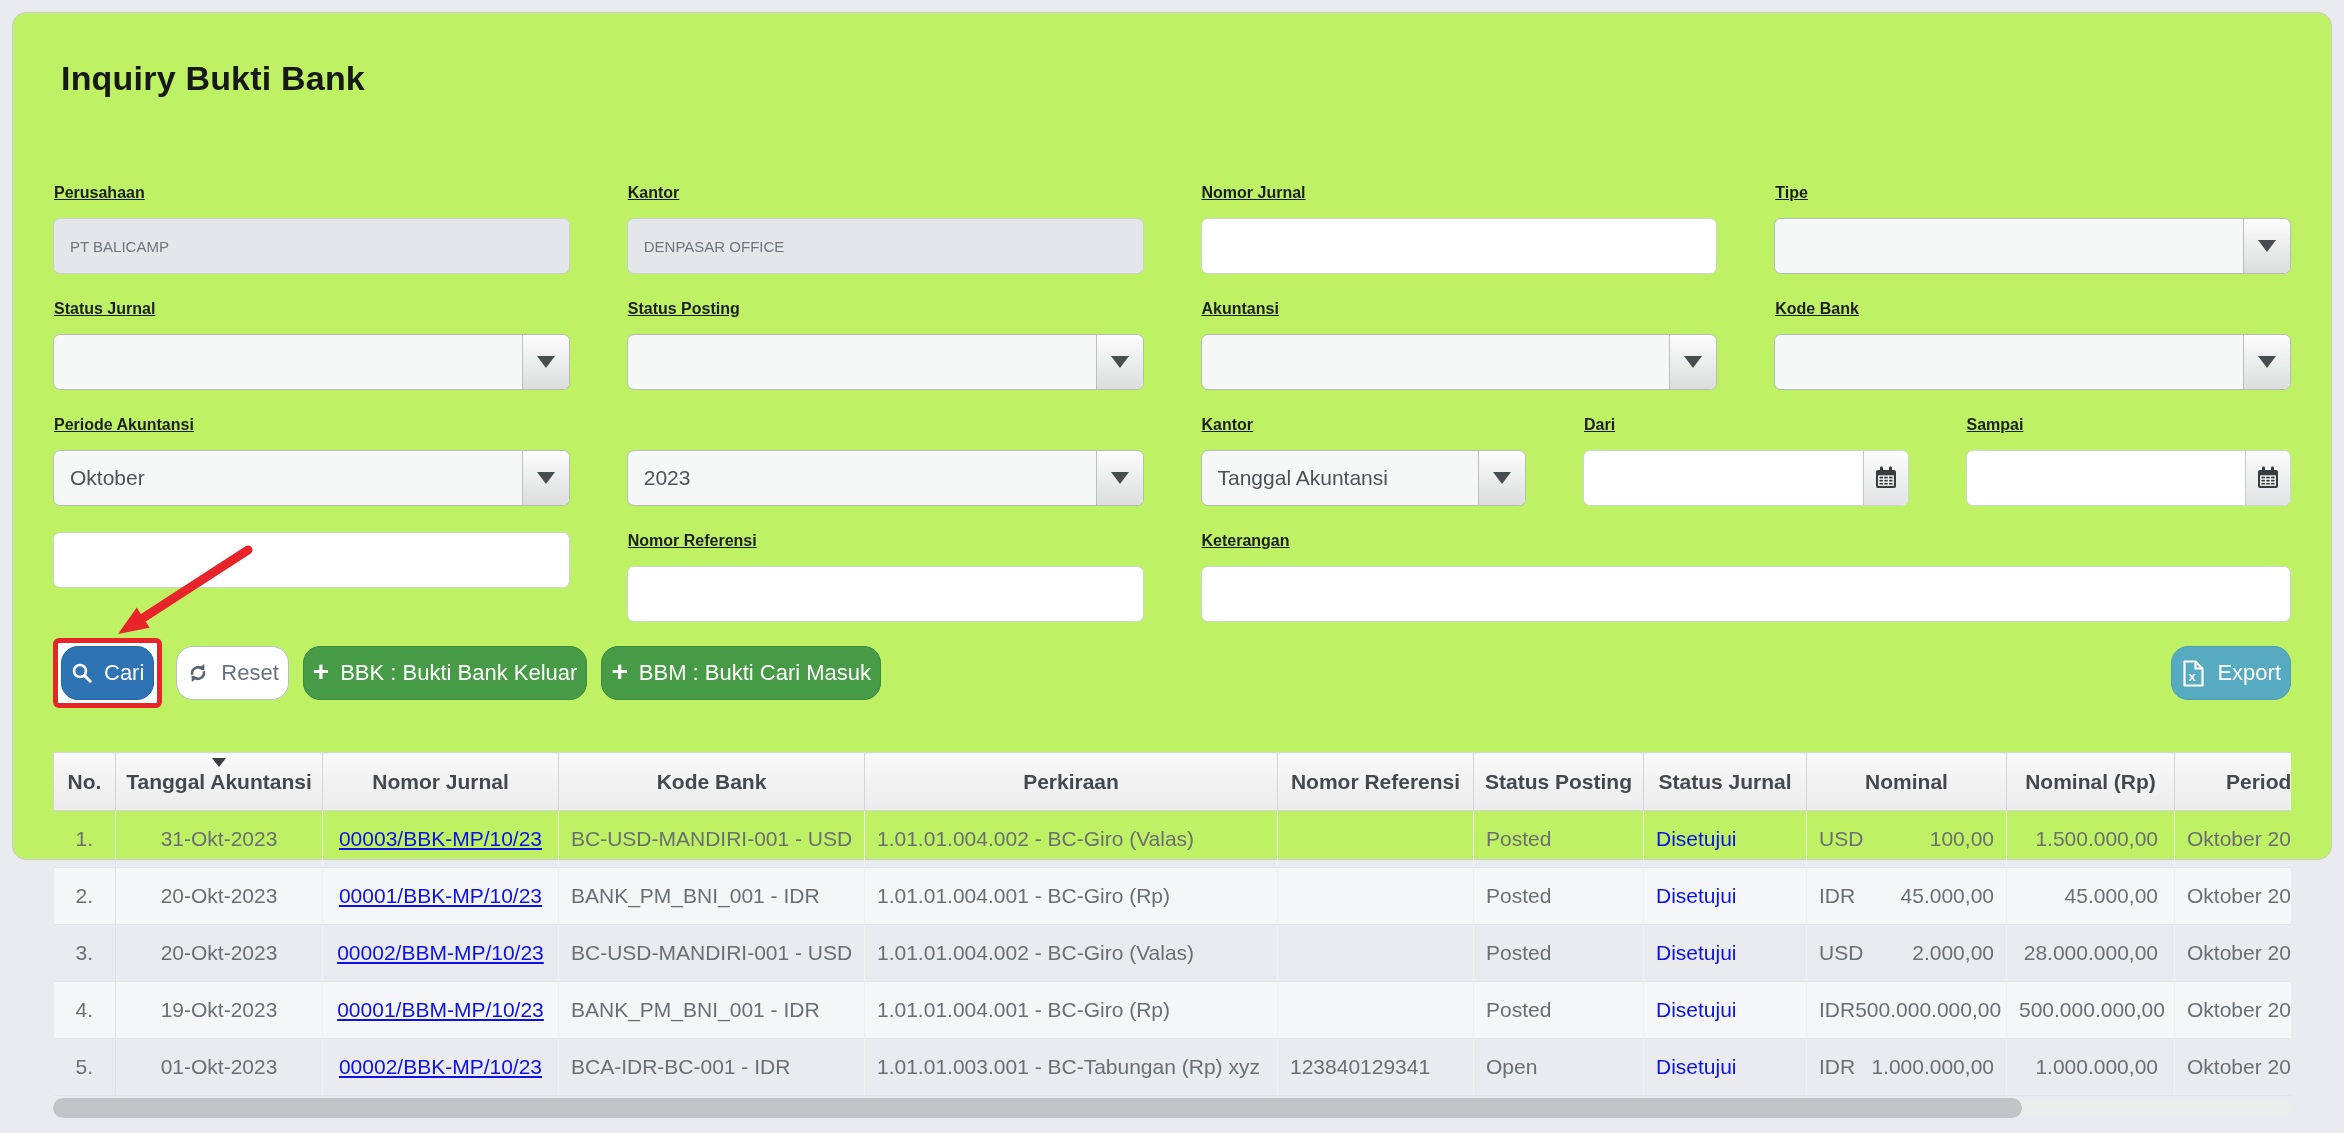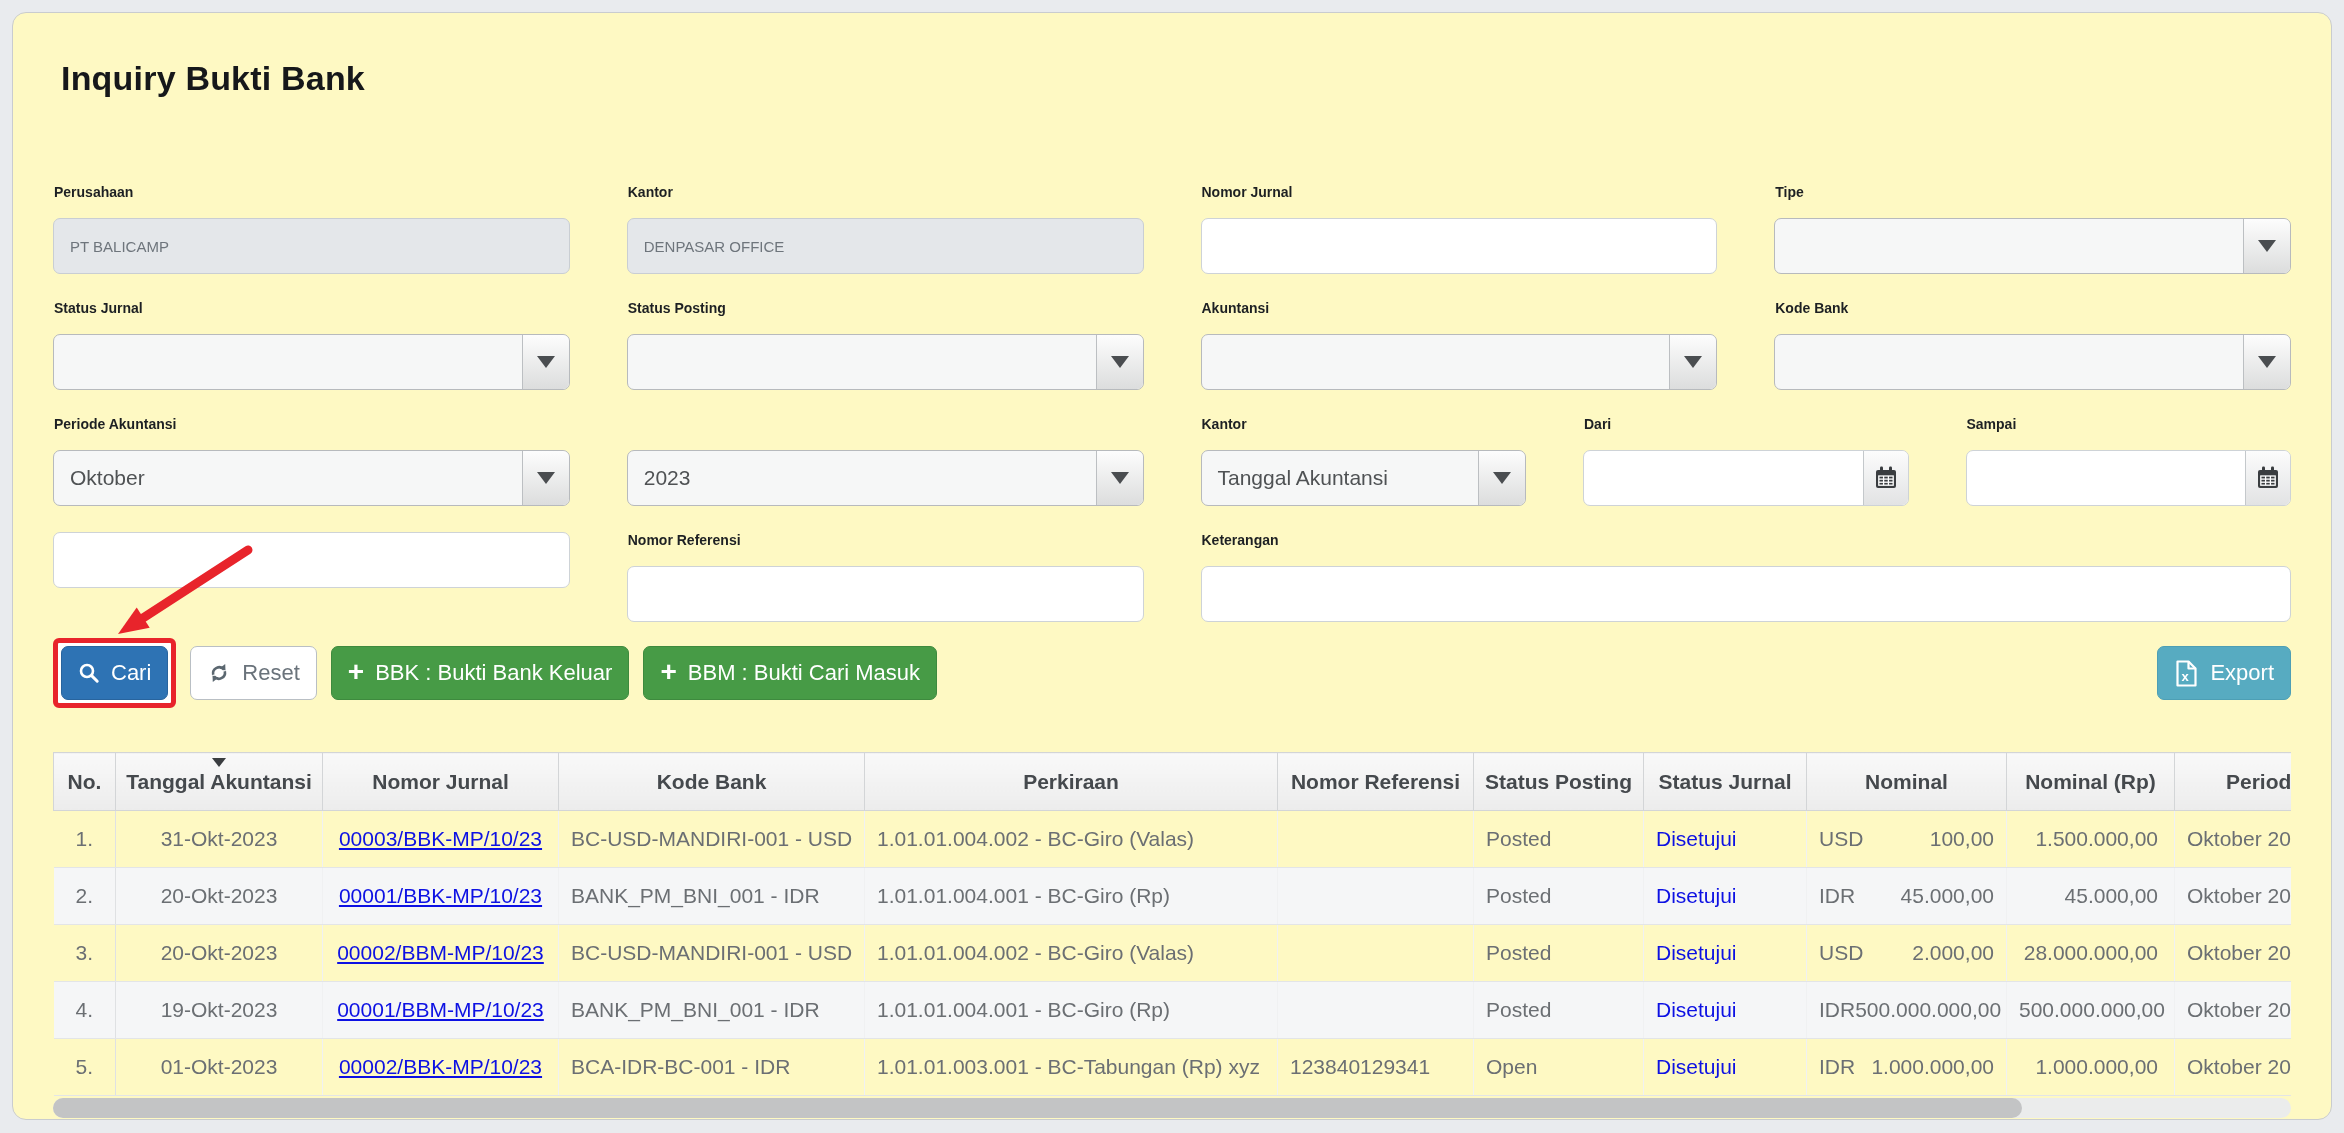--- a/index.html
+++ b/index.html
@@ -2,38 +2,38 @@
 <html><head>
 <meta charset="utf-8">
 <style>
   html,body{margin:0;padding:0}
   body{
     width:2344px;height:1133px;position:relative;overflow:hidden;
     background:#e9ebee;font-family:"Liberation Sans",sans-serif;
     -webkit-font-smoothing:antialiased;
   }
   .card{
-    position:absolute;left:12px;top:12px;width:2320px;height:1108px;
-    background:#fef9c3;border:1px solid #c9cccf;border-radius:14px;
+    position:absolute;left:12px;top:12px;width:2320px;height:848px;
+    background:#bef264;border:1px solid #c9cccf;border-radius:14px;
     padding:34px 40px 0 40px;box-sizing:border-box;
   }
   .page-title{
     margin:12px 0 0 8px;font-size:34px;font-weight:700;color:#16181a;
     letter-spacing:.2px;
   }
   
   .form-grid{
     margin-top:86px;display:grid;grid-template-columns:repeat(4,1fr);
     column-gap:57px;row-gap:26px;
   }
   .span2{grid-column:span 2}
   .subgrid{display:grid;grid-template-columns:repeat(3,1fr);column-gap:57px}
   .field label{
     display:block;min-height:25px;margin:0 0 9px 1px;
-    font-size:14px;font-weight:700;color:#1d2023;white-space:nowrap;
+    font-size:16px;font-weight:700;color:#1d2023;white-space:nowrap;text-decoration:underline;
   }
   .ctrl{height:56px;box-sizing:border-box;border-radius:7px;font-size:15px}
   input.ctrl{
     width:100%;border:1px solid #ced3d7;background:#fff;color:#4f5356;
     padding:0 16px;outline:none;font-family:"Liberation Sans",sans-serif;
   }
   input.ctrl:disabled{background:#e4e7ea;border-color:#c9ced3;color:#6e757c}
   .select{
     position:relative;display:flex;align-items:center;
     background:#f6f7f7;border:1px solid #b7babd;border-radius:7px;
@@ -57,21 +57,21 @@
     background:linear-gradient(#fcfcfc,#e2e3e4);
     border-left:1px solid #c4c8cb;border-radius:0 6px 6px 0;
     display:flex;align-items:center;justify-content:center;cursor:pointer;
   }
   
   .actions-row{
     position:relative;margin-top:16px;display:flex;align-items:center;gap:14px;
   }
   .btn{
     display:inline-flex;align-items:center;gap:11px;height:54px;
-    padding:0 16px;border-radius:7px;font-size:22px;font-weight:500;
+    padding:0 9px;border-radius:17px;font-size:22px;font-weight:500;
     border:1px solid transparent;cursor:pointer;white-space:nowrap;
     font-family:"Liberation Sans",sans-serif;
   }
   .btn-primary{background:#2e73b4;border-color:#28649e;color:#fff}
   .btn-light{background:#fff;border-color:#b9bfc4;color:#6a737b}
   .btn-green{background:#479b46;border-color:#3e8a3e;color:#fff}
   .btn-teal{background:#57abc1;border-color:#4d9fb5;color:#fff;margin-left:auto}
   .plus-glyph{font-size:28px;font-weight:700;line-height:1;margin-top:-3px}
   .highlight-wrap{
     border:5px solid #e8242b;border-radius:6px;padding:3px;background:#fff;

